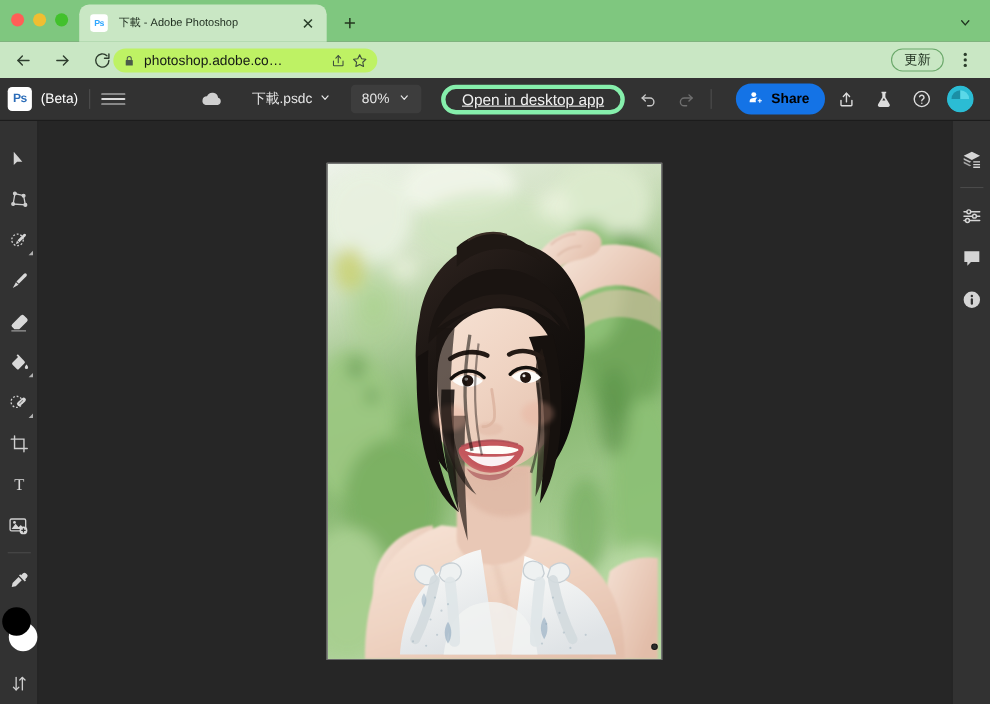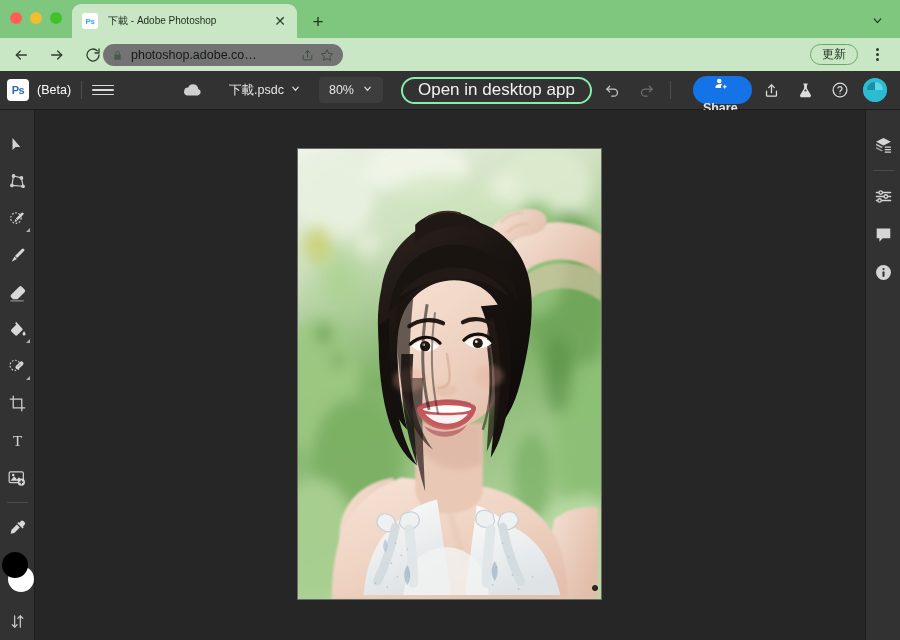--- a/index.html
+++ b/index.html
@@ -64,21 +64,21 @@
     display: flex; align-items: center;
   }
   .nav-btn {
     width: 30px; height: 30px; margin-left: 6px;
     display: flex; align-items: center; justify-content: center;
     color: #2d3c2d;
   }
   .omnibox {
     position: absolute; left: 103px; top: 6px;
     width: 240px; height: 22px;
-    background: #737373; border-radius: 12px;
+    background: #bef264; border-radius: 12px;
     display: flex; align-items: center; padding: 0 9px;
   }
   .omnibox .lock { flex: 0 0 auto; color: #4a5a4a; display: flex; }
   .omnibox .url {
     flex: 1 1 auto; margin-left: 8px;
     font-size: 12.5px; color: #151a15;
     white-space: nowrap; overflow: hidden;
   }
   .omnibox .act { flex: 0 0 auto; margin-left: 6px; color: #3e4d3e; display: flex; }
 
@@ -123,34 +123,34 @@
     display: flex; align-items: center; gap: 6px;
   }
   .zoom-box {
     margin-left: 18px; height: 26px; padding: 0 10px;
     background: #3d3d3d; border-radius: 4px;
     font-size: 12.5px; color: #e6e6e6;
     display: flex; align-items: center; gap: 8px;
   }
   .desktop-pill {
     margin-left: 18px; height: 27px; padding: 0 15px;
-    border: 2px solid #86efac; border-radius: 14px;
-    font-size: 17px; color: #f2f2f2;
-    display: flex; align-items: center;
+    border: 4px solid #86efac; border-radius: 14px;
+    font-size: 14px; color: #f2f2f2;
+    display: flex; align-items: center; text-decoration: underline;
   }
   .hist-btn {
     width: 26px; height: 26px; margin-left: 8px;
     display: flex; align-items: center; justify-content: center; color: #c8c8c8;
   }
   .hist-btn.dim { color: #6f6f6f; }
   .share-btn {
     margin-left: 12px; height: 28px; padding: 0 14px 0 10px;
     background: #1473e6; border-radius: 14px;
-    color: #e5e5e5; font-size: 12.5px; font-weight: bold;
-    display: flex; align-items: center; gap: 7px; flex-direction: column;
+    color: #000000; font-size: 12.5px; font-weight: bold;
+    display: flex; align-items: center; gap: 7px;
   }
   .top-ico {
     width: 28px; height: 28px; margin-left: 6px;
     display: flex; align-items: center; justify-content: center; color: #dcdcdc;
   }
   .avatar {
     width: 24px; height: 24px; margin-left: 9px; margin-right: 10px;
     border-radius: 50%; background: #2bbcd4; overflow: hidden;
     display: flex; align-items: center; justify-content: center;
   }

